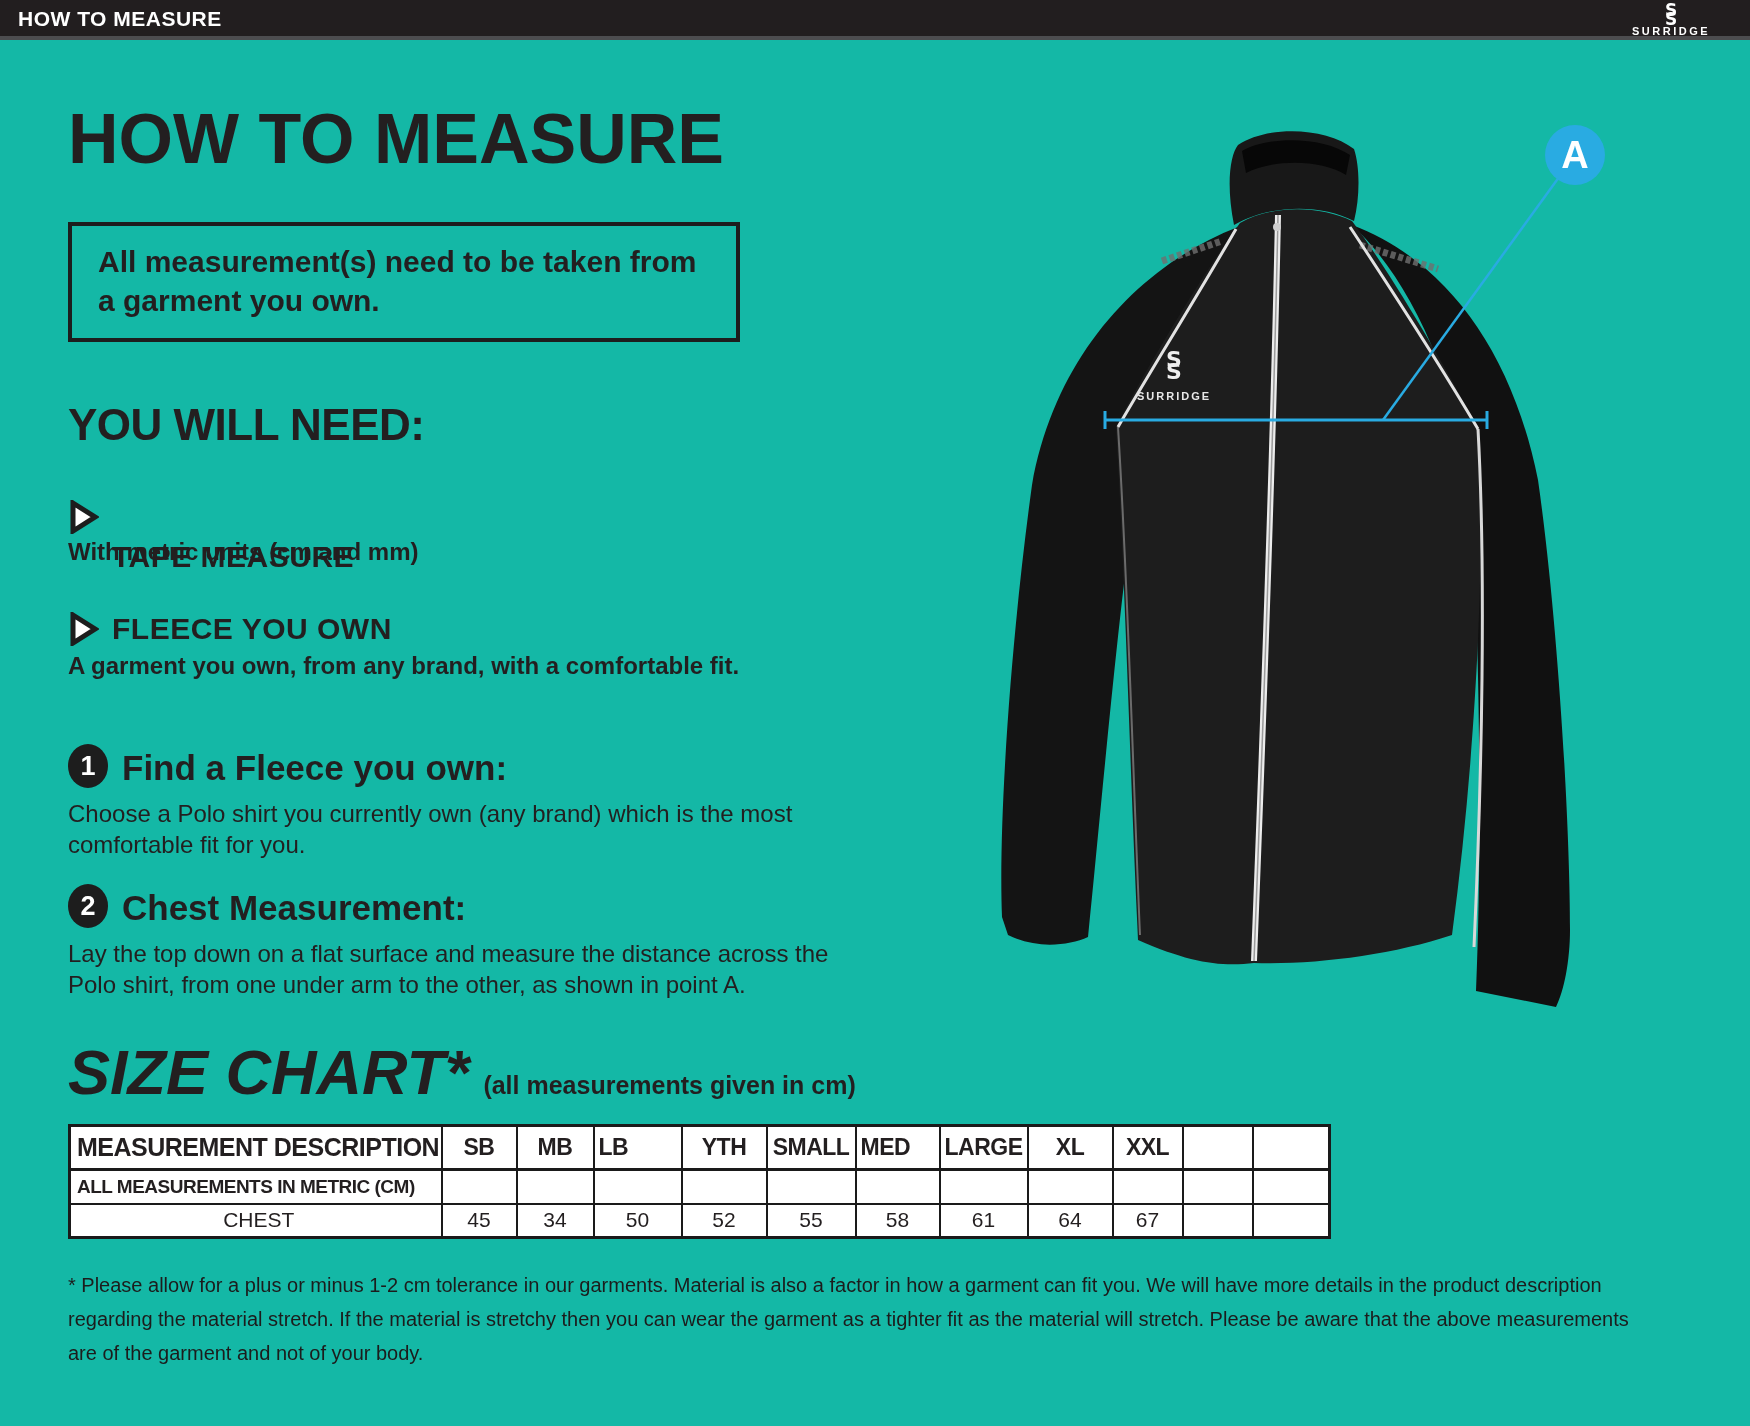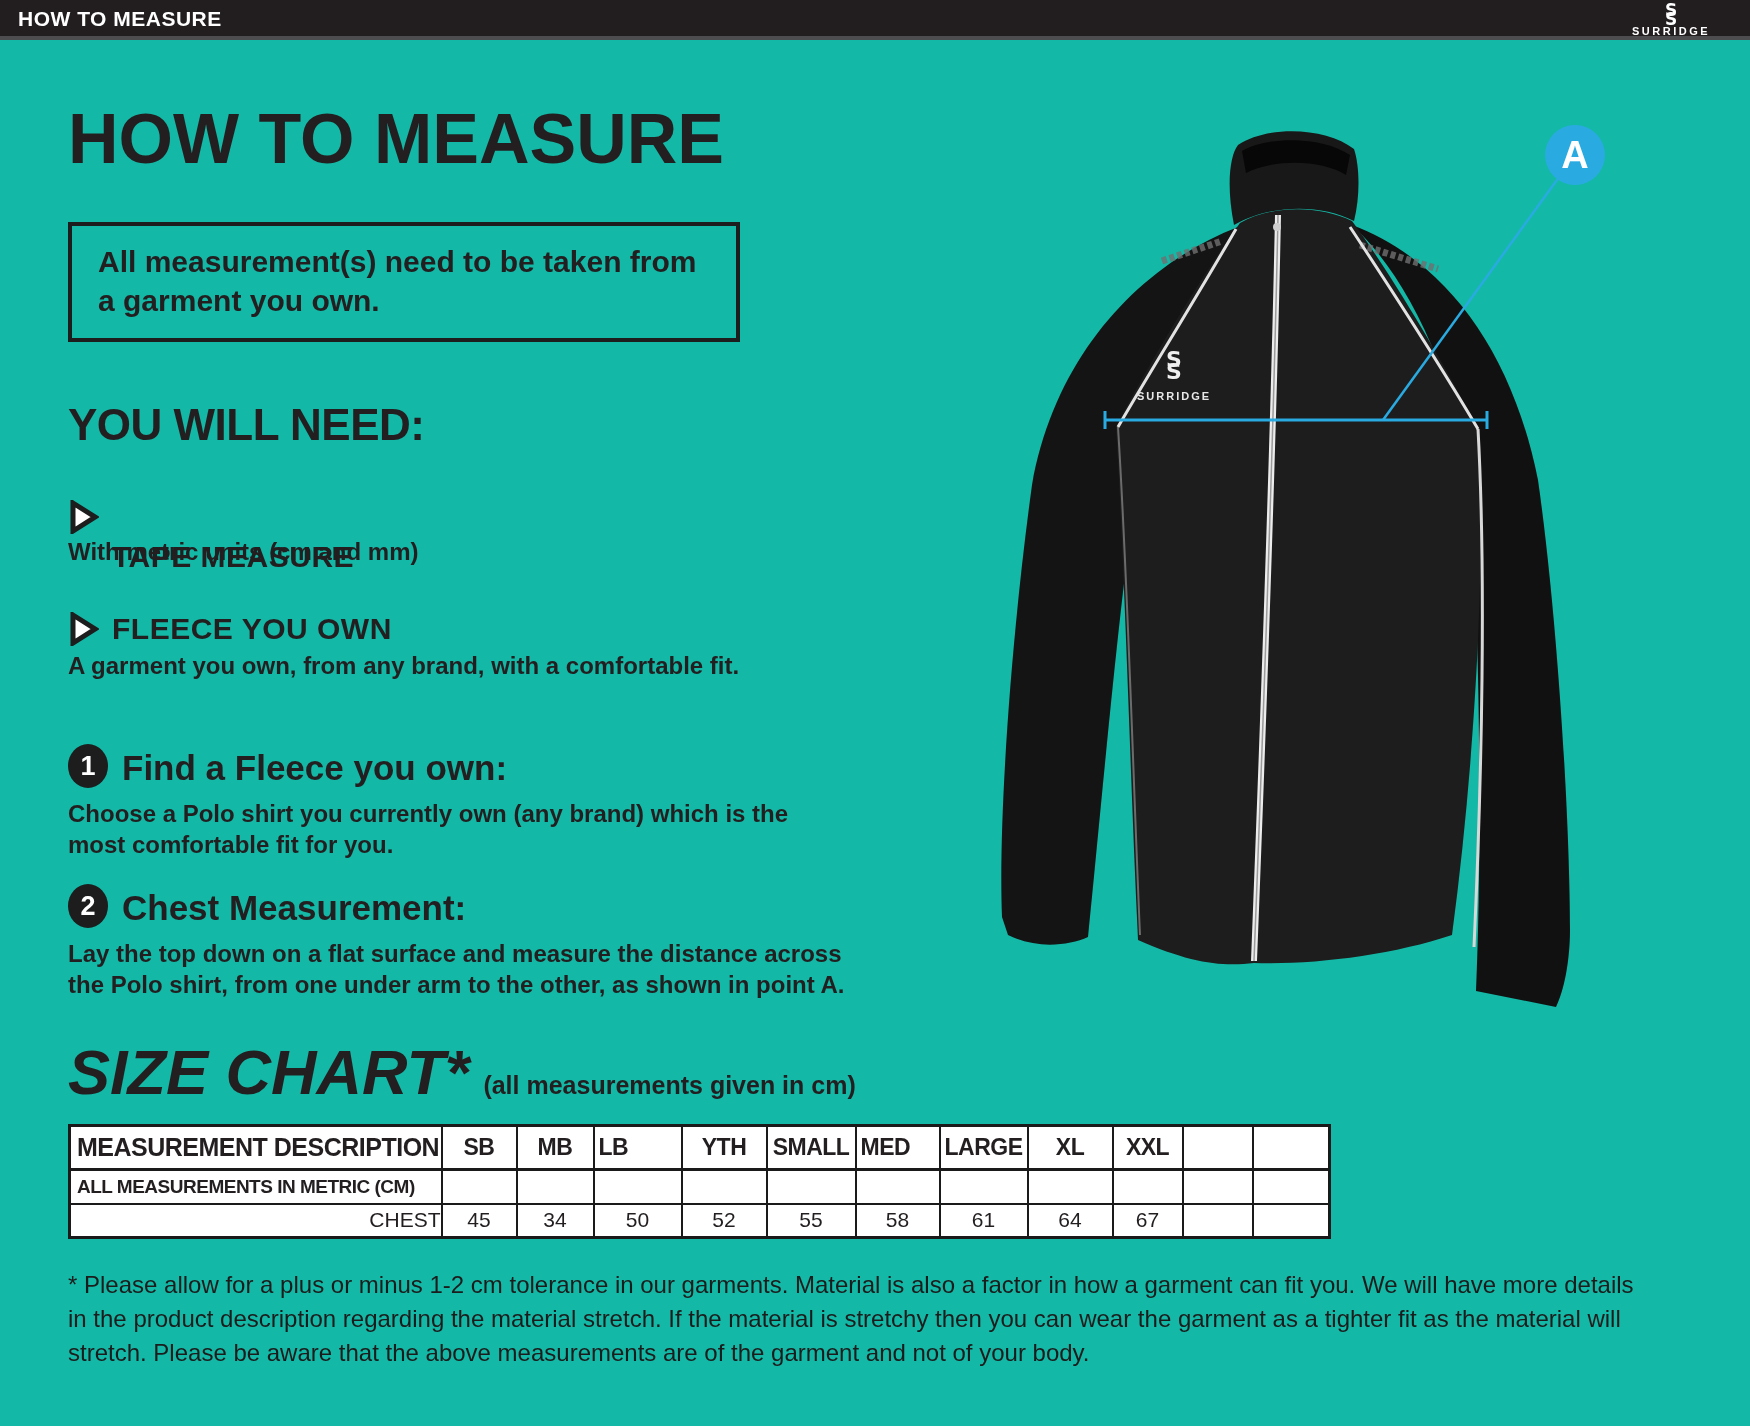--- a/index.html
+++ b/index.html
@@ -29,43 +29,43 @@
          letter-spacing:-0.5px; white-space:nowrap; }
 
   .need-item-title { position:absolute; font-size:30px; font-weight:800;
                      letter-spacing:0.5px; white-space:nowrap; }
   .need-item-sub { position:absolute; font-size:24px; font-weight:bold; white-space:nowrap; }
   .tri-icon { position:absolute; width:30px; height:34px; }
 
   .step-badge { position:absolute; width:40px; height:44px; background:#1d1d1d; border-radius:50%;
                 color:#ffffff; font-size:27px; font-weight:bold; text-align:center; line-height:44px; }
   .step-title { position:absolute; font-size:35px; font-weight:800; white-space:nowrap; }
-  .step-desc  { position:absolute; width:780px; font-size:24px; font-weight:700; line-height:31px; }
+  .step-desc  { position:absolute; width:780px; font-size:24px; font-weight:400; line-height:31px; }
 
   .sc-head { position:absolute; left:68px; top:1036px; white-space:nowrap; }
   .sc-title { font-size:63px; font-weight:800; letter-spacing:0;font-style:italic; }
   .sc-sub   { font-size:25px; font-weight:bold; margin-left:14px; }
 
   
   .size-table { position:absolute; left:68px; top:1124px; border-collapse:collapse;
                 table-layout:fixed; width:1260px; background:#fff; }
   .size-table td { border:2px solid #1a1a1a; overflow:hidden; white-space:nowrap; }
   .size-table tr.hdr td { border-bottom-width:3px; height:44px;
                           font-size:23px; font-weight:bold; letter-spacing:-0.5px; text-align:center; }
   .size-table tr.hdr td.desc { font-size:25px; text-align:left; padding-left:6px; }
   .size-table tr.metric td { height:34px; }
   .size-table tr.metric td.desc { font-size:19px; font-weight:bold; letter-spacing:-0.5px;
                                   text-align:left; padding-left:6px; }
   .size-table tr.vals td { height:34px; font-size:21px; text-align:center; }
-  .size-table tr.vals td.desc { text-align:right; padding-left:6px; }
+  .size-table tr.vals td.desc { text-align:center; padding-left:6px; }
   .size-table td.la { text-align:left !important; padding-left:4px; }
   .size-table { border:3px solid #1a1a1a; }
 
   .footnote { position:absolute; left:68px; top:1268px; width:1580px;
-              font-size:24px; line-height:34px; color:#1c1c1c; font-weight:400; }
+              font-size:20px; line-height:34px; color:#1c1c1c; font-weight:400; }
 
   
   .figure { position:absolute; left:890px; top:55px; width:860px; height:960px; }
 </style>
 </head>
 <body>
 
 <div id="canvas">
 
   <div class="topbar">

